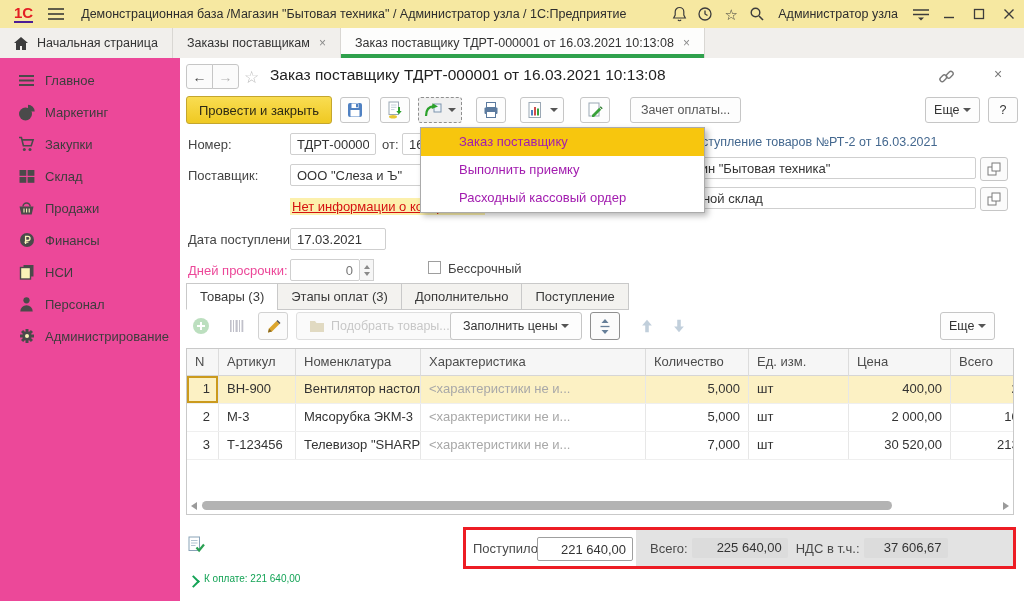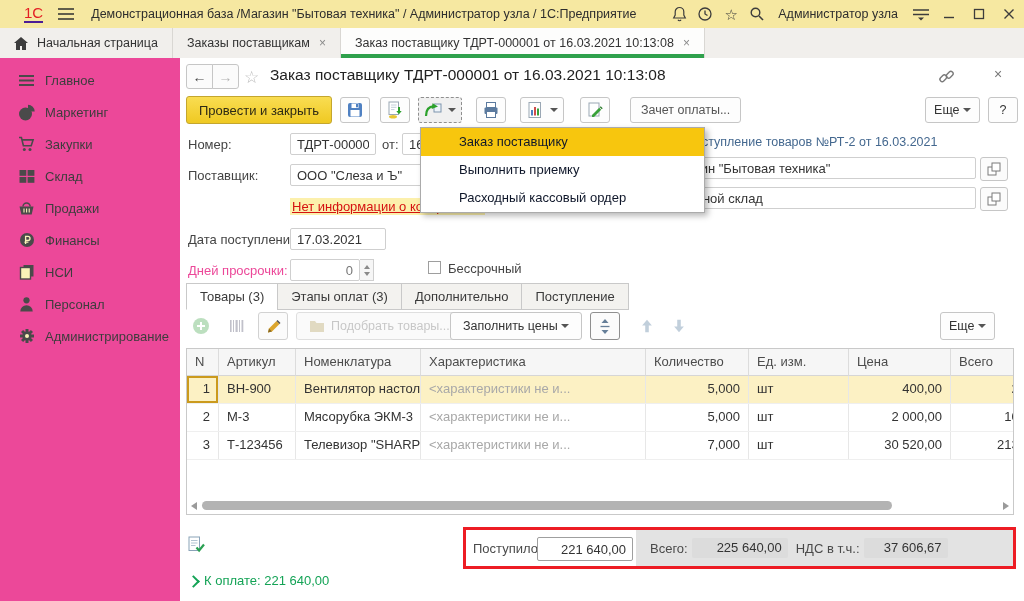--- a/index.html
+++ b/index.html
@@ -2,21 +2,21 @@
 <html><head>
 <meta charset="utf-8">
 <style>
   html,body{margin:0;padding:0;}
   body{font-family:"Liberation Sans",sans-serif;font-size:13px;color:#333;background:#fff;}
   #app{position:relative;width:1024px;height:601px;overflow:hidden;background:#fff;}
   svg{display:block}
 
   
   .topbar{position:absolute;left:0;top:0;width:1024px;height:28px;background:#f6e8a1;border-bottom:1px solid #dccc79;display:flex;align-items:center;}
-  .logo{margin-left:24px;color:#e31e24;font-weight:normal;font-size:15px;border-bottom:2px solid #4c1d95;line-height:16px;}
+  .logo{margin-left:14px;color:#e31e24;font-weight:bold;font-size:15px;border-bottom:2px solid #4c1d95;line-height:16px;}
   .burger{margin-left:14px;cursor:pointer}
   .tb-title{margin-left:16px;font-size:12.5px;color:#2d2d2d;white-space:nowrap;}
   .tb-right{position:absolute;right:0;top:0;height:28px;display:flex;align-items:center;}
   .tb-ic{width:26px;height:28px;display:flex;align-items:center;justify-content:center;cursor:pointer}
   .tb-user{font-size:12.5px;color:#2d2d2d;margin:0 10px 0 8px;}
   .winctl{width:30px;height:28px;display:flex;align-items:center;justify-content:center;cursor:pointer}
   .glyph-star{font-size:15px;color:#3c3c3c;line-height:15px}
 
   
   .tabbar{position:absolute;left:0;top:28px;width:1024px;height:30px;background:#f1efec;border-bottom:1px solid #cfcfcf;display:flex;}
@@ -61,21 +61,21 @@
   .warnlink{position:absolute;left:110px;top:140px;background:#fcf0ac;color:#d51111;text-decoration:underline;font-size:13px;padding:1px 2px;white-space:nowrap;cursor:pointer;}
   .rlink{position:absolute;color:#44688f;font-size:12.5px;white-space:nowrap;cursor:pointer;}
   .spin{position:absolute;left:180px;top:201px;width:14px;height:22px;border:1px solid #cfcfcf;border-left:none;box-sizing:border-box;background:#f6f6f6;display:flex;flex-direction:column;align-items:center;justify-content:center;gap:3px;}
   .spin .u{width:0;height:0;border-left:3px solid transparent;border-right:3px solid transparent;border-bottom:4px solid #8a8a8a;}
   .spin .d{width:0;height:0;border-left:3px solid transparent;border-right:3px solid transparent;border-top:4px solid #8a8a8a;}
   .chk{position:absolute;left:248px;top:203px;width:13px;height:13px;border:1px solid #9e9e9e;background:#fff;box-sizing:border-box;cursor:pointer;}
   .openbtn{position:absolute;width:26px;height:22px;border:1px solid #c6c6c6;border-radius:3px;background:#fbfbfb;display:flex;align-items:center;justify-content:center;cursor:pointer;}
 
   
   .menu{position:absolute;left:240px;top:69px;width:283px;background:#fff;border:1px solid #ababab;box-shadow:3px 3px 6px rgba(0,0,0,.28);z-index:40;}
-  .mi{height:28px;line-height:28px;padding-left:38px;font-size:13px;color:#0f172a;cursor:pointer;white-space:nowrap;}
+  .mi{height:28px;line-height:28px;padding-left:38px;font-size:13px;color:#a21caf;cursor:pointer;white-space:nowrap;}
   .mi.hl{background:#f7c60e;}
 
   
   .dtabs{position:absolute;left:6px;top:225px;display:flex;z-index:2;}
   .dtab{box-sizing:border-box;height:27px;line-height:25px;padding:0 13px;border:1px solid #c9c9c9;margin-right:-1px;background:#f3f2ef;font-size:13px;color:#3a3a3a;cursor:pointer;}
   .dtab.active{background:#fff;border-bottom-color:#fff;}
 
   
   .ttb-ic{position:absolute;top:254px;width:30px;height:28px;}
   .flat{border:1px solid #d2d2d2;background:#fbfbfb;}
@@ -99,21 +99,21 @@
   .hs-thumb{position:absolute;left:14px;top:1px;width:690px;height:9px;background:#b3b3b3;border-radius:5px;cursor:pointer;}
 
   
   .redbox{position:absolute;left:283px;top:469px;width:553px;height:42px;border:3px solid #ed1c24;box-sizing:border-box;background:#fff;}
   .graypanel{position:absolute;left:170px;top:0;bottom:0;right:0;background:#e3e3e3;display:flex;align-items:center;}
   .fo-label{font-size:13px;color:#4a4a4a;white-space:nowrap;}
   .fo-val{box-sizing:border-box;background:#dcdcdc;border-radius:2px;height:20px;line-height:20px;text-align:right;padding:0 6px;font-size:13px;color:#333;}
   .received-inp{position:absolute;left:71px;top:7px;width:96px;height:24px;border:1px solid #9f9f9f;border-radius:2px;text-align:right;font-family:"Liberation Sans",sans-serif;font-size:13px;color:#333;padding:0 6px;box-sizing:border-box;}
   .rec-label{position:absolute;left:7px;top:11px;}
 
-  .payable{position:absolute;left:24px;top:515px;color:#14a356;font-size:13px;cursor:pointer;white-space:nowrap;}
+  .payable{position:absolute;left:24px;top:515px;color:#14a356;font-size:10px;cursor:pointer;white-space:nowrap;}
   .chev{position:absolute;left:9px;top:519px;width:7px;height:7px;border-top:2px solid #14a356;border-right:2px solid #14a356;transform:rotate(45deg);cursor:pointer;}
   .docok{position:absolute;left:8px;top:478px;cursor:pointer;}
 </style>
 </head>
 <body>
 
 <div id="app">
 
   <div class="topbar">
     <span class="logo">1С</span>

